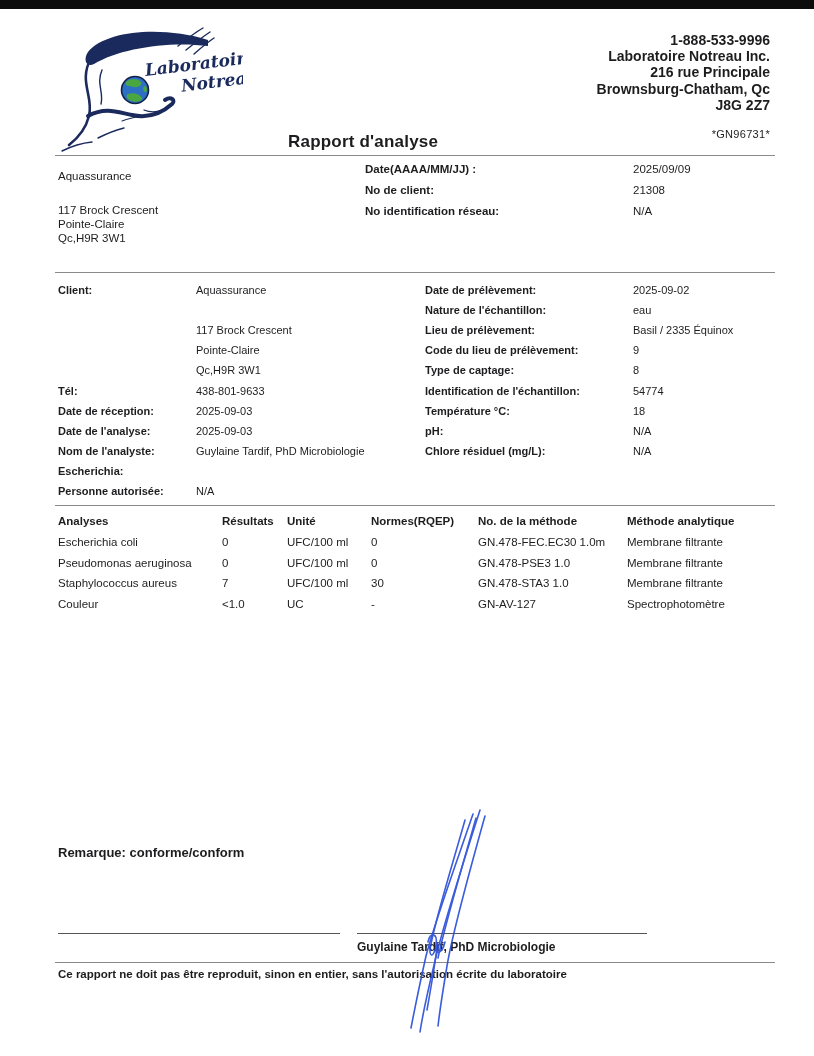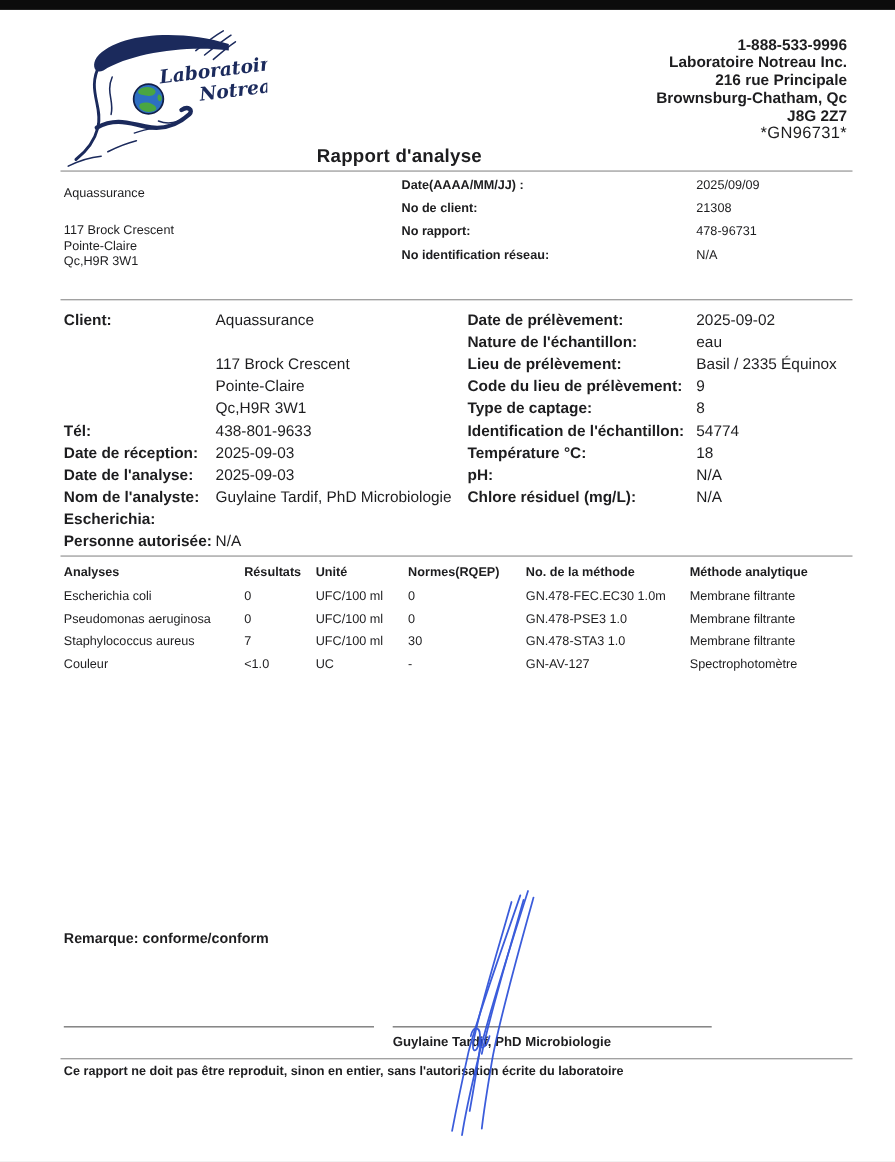--- a/index.html
+++ b/index.html
@@ -7,29 +7,29 @@
     position:relative;width:814px;height:1056px;background:#ffffff;
     font-family:"Liberation Sans","DejaVu Sans",sans-serif;color:#1d1d1f;
     overflow:hidden;margin:0 auto;
   }
   .scan-bar{position:absolute;top:0;left:0;width:814px;height:9px;background:#0c0c0c;}
   .divider{position:absolute;left:55px;width:720px;border-top:1px solid #8a8a8a;}
   
   .logo{position:absolute;left:58px;top:26px;width:185px;height:130px;}
   .title{position:absolute;left:288px;top:132px;font-size:17px;font-weight:bold;letter-spacing:.2px;}
   .contact{position:absolute;right:44px;top:32px;text-align:right;font-size:14px;font-weight:bold;line-height:16.2px;}
-  .contact .ref{font-size:15px;font-weight:normal;margin-top:0;letter-spacing:.3px;}
+  .contact .ref{font-size:11px;font-weight:normal;margin-top:13px;letter-spacing:.3px;}
   
   .client-name{position:absolute;left:58px;top:170px;font-size:11.5px;}
   .client-address{position:absolute;left:58px;top:203px;font-size:11.5px;line-height:14px;}
   .meta-fields{position:absolute;left:365px;top:163px;font-size:11.5px;}
   .meta-row{display:flex;height:21px;}
   .meta-row .lbl{width:268px;font-weight:bold;}
   
-  .info-col{position:absolute;font-size:14px;}
+  .info-col{position:absolute;font-size:11px;}
   .info-col.left{left:58px;top:280px;}
   .info-col.right{left:425px;top:280px;}
   .info-row{display:flex;height:20.1px;align-items:center;}
   .info-col.left .lbl{width:138px;font-weight:bold;}
   .info-col.right .lbl{width:208px;font-weight:bold;}
   
   .results{position:absolute;left:58px;top:511px;width:716px;font-size:11.5px;
     display:grid;grid-template-columns:164px 65px 84px 107px 149px 1fr;grid-auto-rows:20.7px;align-items:center;}
   .results .hdr{font-weight:bold;}
   
@@ -101,24 +101,20 @@
   <div class="meta-fields">
     <div class="meta-row">
       <span class="lbl">Date(AAAA/MM/JJ) :</span>
       <span>2025/09/09</span>
     </div>
     <div class="meta-row">
       <span class="lbl">No de client:</span>
       <span>21308</span>
     </div>
     <div class="meta-row">
-      <span class="lbl">No rapport:</span>
-      <span>478-96731</span>
-    </div>
-    <div class="meta-row">
       <span class="lbl">No identification réseau:</span>
       <span>N/A</span>
     </div>
   </div>
 
   <div class="divider" style="top:272px"></div>
 
   <div class="info-col left">
     <div class="info-row">
         <span class="lbl">Client:</span>

